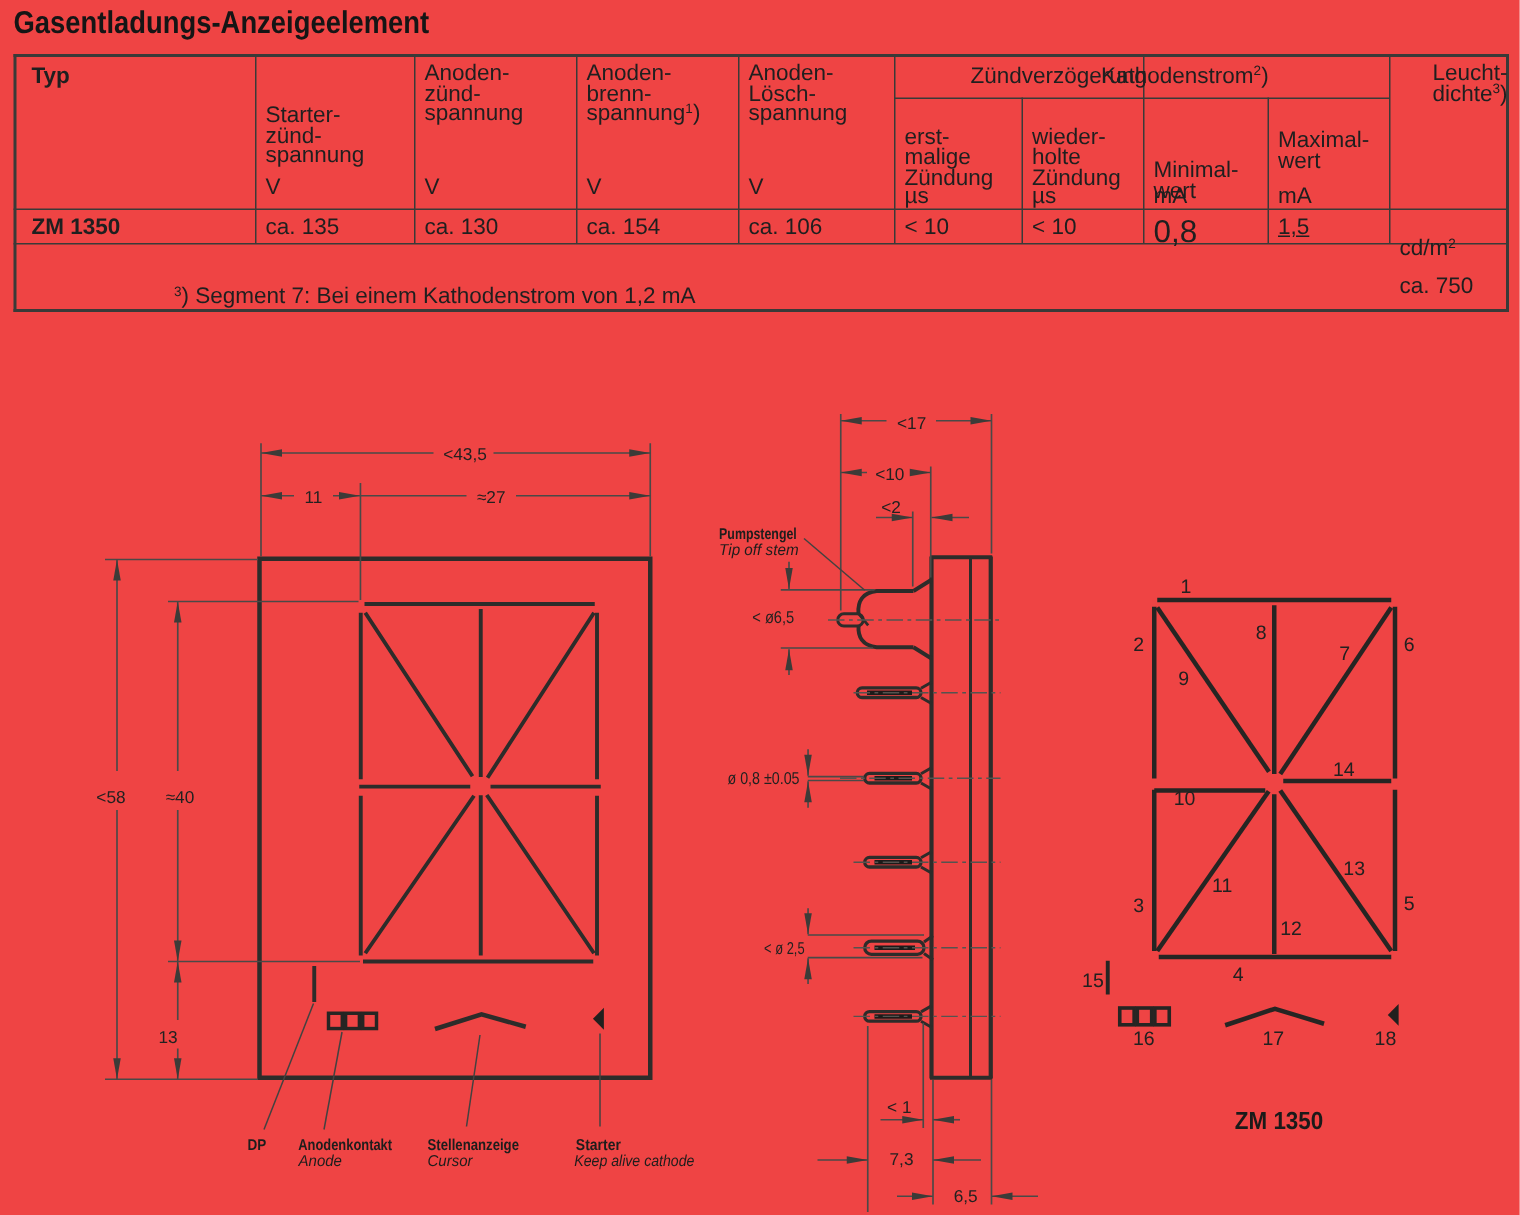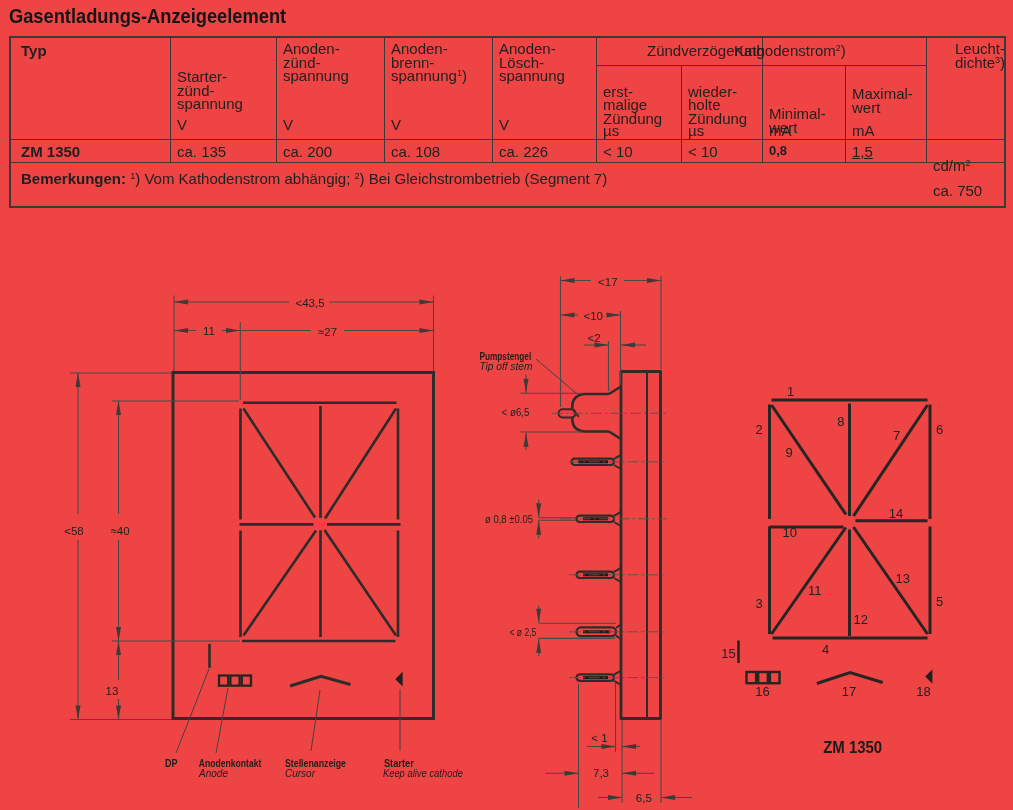--- a/index.html
+++ b/index.html
@@ -86,38 +86,38 @@
 <div class="t" style="left:852px;top:122px;font-size:15px;">mA</div>
 
 <div class="t" style="left:933px;top:42px;font-size:15px;line-height:13.5px;margin-left:22px;">Leucht-<br>dichte<sup>3</sup>)</div>
 
 <div class="t" style="left:933px;top:115px;font-size:15px;margin-top:42px;">cd/m<sup>2</sup></div>
 
 <div class="t" style="left:21px;top:143px;font-size:15px;font-weight:bold;">ZM 1350</div>
 
 <div class="t" style="left:177px;top:143px;font-size:15px;">ca. 135</div>
 
-<div class="t" style="left:283px;top:143px;font-size:15px;">ca. 200</div>
-
-<div class="t" style="left:391px;top:143px;font-size:15px;">ca. 108</div>
-
-<div class="t" style="left:499px;top:143px;font-size:15px;">ca. 226</div>
+<div class="t" style="left:283px;top:143px;font-size:15px;">ca. 130</div>
+
+<div class="t" style="left:391px;top:143px;font-size:15px;">ca. 154</div>
+
+<div class="t" style="left:499px;top:143px;font-size:15px;">ca. 106</div>
 
 <div class="t" style="left:603px;top:143px;font-size:15px;">&lt; 10</div>
 
 <div class="t" style="left:688px;top:143px;font-size:15px;">&lt; 10</div>
 
-<div class="t" style="left:769px;top:143px;font-size:13px;font-weight:bold;">0,8</div>
+<div class="t" style="left:769px;top:143px;font-size:21px;">0,8</div>
 
 <div class="t" style="left:852px;top:143px;font-size:15px;text-decoration:underline;">1,5</div>
 
 <div class="t" style="left:933px;top:143px;font-size:15px;margin-top:39px;">ca. 750</div>
 
-<div class="t" style="left:21px;top:170px;font-size:15px;"><b>Bemerkungen:</b> <sup>1</sup>) Vom Kathodenstrom abhängig; <sup>2</sup>) Bei Gleichstrombetrieb (Segment 7)</div>
-
+
+<div class="t" style="left:116px;top:189px;font-size:15px;"><sup>3</sup>) Segment 7: Bei einem Kathodenstrom von 1,2 mA</div>
 
 <svg width="1013" height="810" style="position:absolute;left:0;top:0;" viewBox="0 0 1013 810" fill="none">
 <defs>
 <marker id="aL" markerWidth="16" markerHeight="7" refX="0.5" refY="3.5" orient="auto" markerUnits="userSpaceOnUse">
           <path d="M14.5,1 L0.5,3.5 L14.5,6 z" fill="#3c3b38"></path>
         </marker>
 <marker id="aR" markerWidth="16" markerHeight="7" refX="15" refY="3.5" orient="auto" markerUnits="userSpaceOnUse">
           <path d="M1,1 L15,3.5 L1,6 z" fill="#3c3b38"></path>
         </marker>
 </defs>

